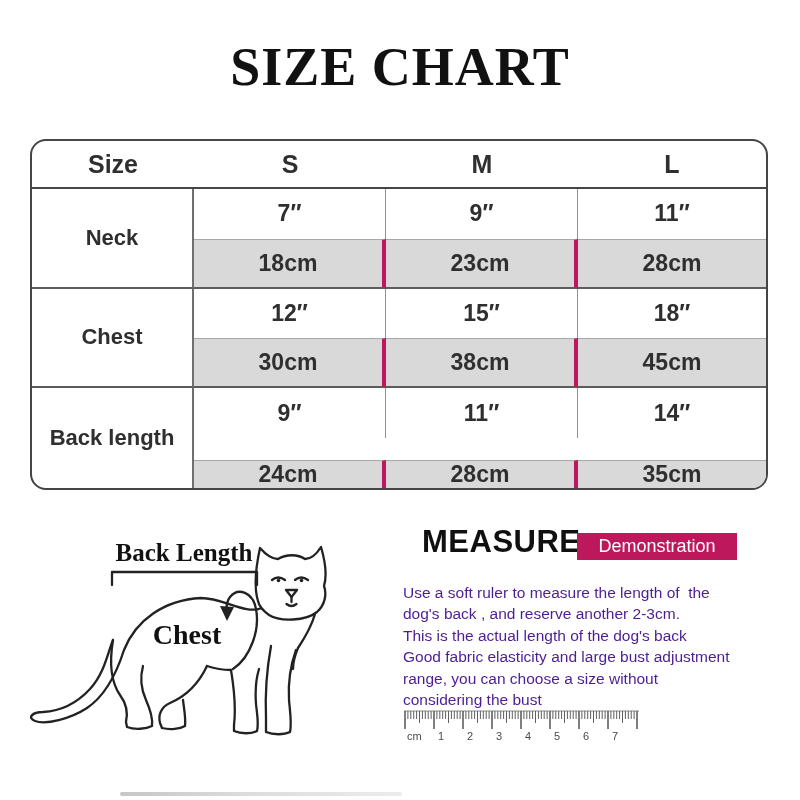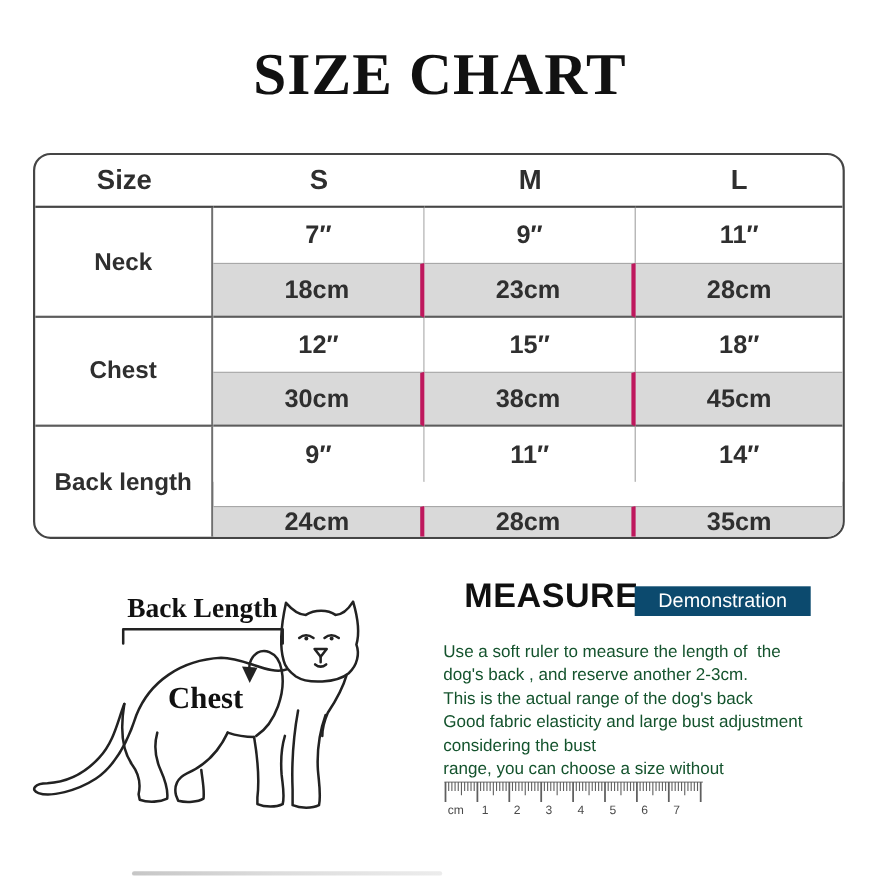--- a/index.html
+++ b/index.html
@@ -34,23 +34,23 @@
   
   .cat-svg{position:absolute;left:10px;top:528px;width:340px;height:225px;}
   .cat-line{fill:none;stroke:#222;stroke-width:2.3;stroke-linecap:round;stroke-linejoin:round;}
   .cat-fill{fill:#fff;stroke:#222;stroke-width:2.3;stroke-linejoin:round;}
   .serif-label{font-family:"Liberation Serif",serif;font-weight:700;fill:#111;}
 
   
   .measure-heading{position:absolute;left:422px;top:524px;font-size:31px;font-weight:700;
                    color:#101010;letter-spacing:.5px;margin:0;}
   .demo-badge{position:absolute;left:577px;top:533px;width:160px;height:27px;
-              background:#0c4a6e;color:#fff;font-size:18px;display:flex;
+              background:#be185d;color:#fff;font-size:18px;display:flex;
               align-items:center;justify-content:center;}
-  .measure-text{position:absolute;left:403px;top:582px;width:360px;color:#14532d;
+  .measure-text{position:absolute;left:403px;top:582px;width:360px;color:#4c1d95;
                 font-size:15.5px;line-height:21.4px;}
   .measure-text div{white-space:pre;}
 
   
   .ruler-svg{position:absolute;left:400px;top:707px;width:248px;height:42px;}
   .ruler-num{font-family:"Liberation Sans",sans-serif;font-size:11px;fill:#4a4a4a;}
 
   
   .bottom-bar{position:absolute;left:120px;top:792px;width:282px;height:4px;
               border-radius:2px;
@@ -118,24 +118,24 @@
     <path class="cat-line" stroke-width="2.6" d="M102 57 L102 44 L247 44 L247 57"></path>
     <text class="serif-label" x="174" y="33" font-size="25" text-anchor="middle">Back Length</text>
     <text class="serif-label" x="177" y="116" font-size="28" text-anchor="middle">Chest</text>
   </svg>
 
   <h2 class="measure-heading">MEASURE</h2>
   <div class="demo-badge">Demonstration</div>
   <div class="measure-text">
     <div>Use a soft ruler to measure the length of  the</div>
     <div>dog's back , and reserve another 2-3cm.</div>
-    <div>This is the actual range of the dog's back</div>
+    <div>This is the actual length of the dog's back</div>
     <div>Good fabric elasticity and large bust adjustment</div>
+    <div>range, you can choose a size without</div>
     <div>considering the bust</div>
-    <div>range, you can choose a size without</div>
   </div>
 
   <svg class="ruler-svg" viewBox="0 0 248 42">
     <line x1="4" y1="4" x2="239" y2="4" stroke="#8a8a8a" stroke-width="1"></line>
     <g id="ruler-ticks">
         <line x1="5" x2="5" y1="4" y2="22" stroke="#5f5f5f" stroke-width="1.6"></line>
         <line x1="7.9" x2="7.9" y1="4" y2="12" stroke="#5f5f5f" stroke-width="1"></line>
         <line x1="10.8" x2="10.8" y1="4" y2="12" stroke="#5f5f5f" stroke-width="1"></line>
         <line x1="13.7" x2="13.7" y1="4" y2="12" stroke="#5f5f5f" stroke-width="1"></line>
         <line x1="16.6" x2="16.6" y1="4" y2="12" stroke="#5f5f5f" stroke-width="1"></line>

